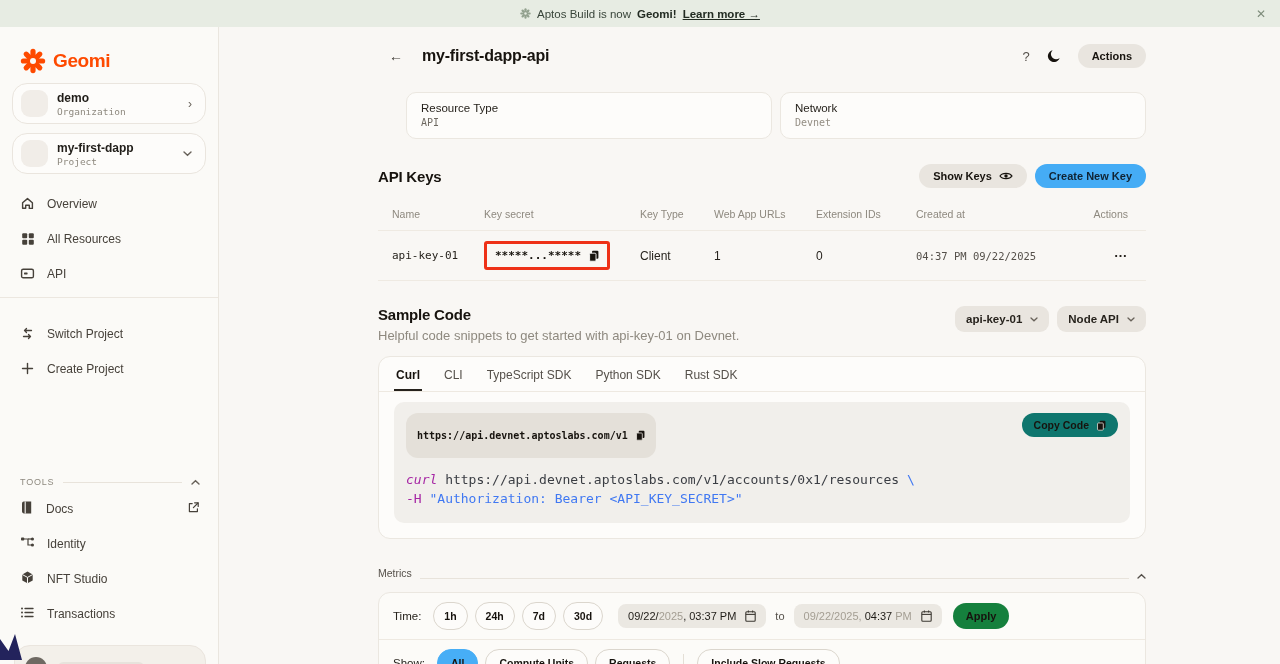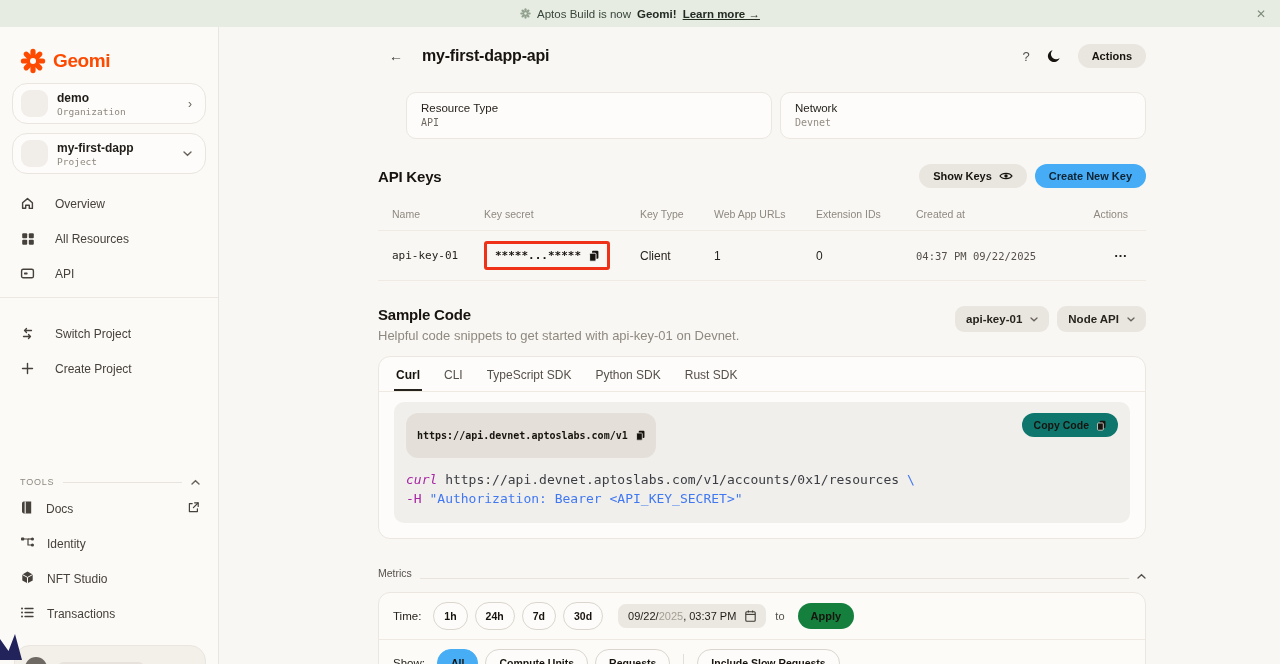--- a/index.html
+++ b/index.html
@@ -21,21 +21,21 @@
   .logo { display:flex; align-items:center; gap:7px; padding:21px 0 0 20px; }
   .logo-text { color:#fe4a00; font-size:19px; font-weight:bold; letter-spacing:-0.4px; }
   .side-card { margin:9px 12px 0; background:#fdfcfa; border:1px solid #eae5de; border-radius:15px; padding:6px 13px 6px 8px; display:flex; align-items:center; gap:9px; cursor:pointer; }
   .side-card:first-of-type { margin-top:21px; }
   .side-avatar { width:27px; height:27px; border-radius:9px; background:#f1ede8; flex-shrink:0; }
   .side-card .name { font-size:12px; font-weight:bold; color:#201d18; line-height:1.25; }
   .side-card .type { font-family:"DejaVu Sans Mono",monospace; font-size:9.5px; color:#8e897f; }
   .side-chev { margin-left:auto; color:#68625a; font-size:12px; }
   .chev-svg { display:block; }
   .nav { padding-top:12px; }
-  .nav-item { display:flex; align-items:center; gap:20px; padding:0 20px; height:35px; font-size:12px; color:#46413a; cursor:pointer; }
+  .nav-item { display:flex; align-items:center; gap:12px; padding:0 20px; height:35px; font-size:12px; color:#46413a; cursor:pointer; }
   .nav-item .ni-icon { width:15px; display:flex; justify-content:center; }
   .side-divider { border-top:1px solid #ece7e0; margin:6px 0; }
   .tools { position:absolute; top:450px; left:0; right:0; }
   .tools-header { display:flex; align-items:center; gap:9px; padding:0 18px 4px 20px; }
   .tools-title { font-size:9px; letter-spacing:0.8px; color:#8e897f; }
   .tools-line { flex:1; border-top:1px solid #e8e3db; }
   .tool-item { display:flex; align-items:center; gap:12px; padding:0 18px 0 20px; height:35px; font-size:12px; color:#46413a; cursor:pointer; }
   .tool-item .ext { margin-left:auto; }
   .user-card { position:absolute; left:14px; right:12px; bottom:-27px; height:46px; background:#f3f0ea; border:1px solid #eae5de; border-radius:16px; display:flex; align-items:center; gap:10px; padding:0 14px 0 10px; }
   .user-avatar { width:22px; height:22px; border-radius:50%; background:#6e6962; }
@@ -457,20 +457,29 @@
           <span class="date-input" style="margin-left:8px">
             <span><span>09/22/</span><span class="seg-muted">2025</span><span>, 03:37 PM</span></span>
             <svg width="11" height="12" viewBox="0 0 11 12">
                 <rect x="0.8" y="1.8" width="9.4" height="9.4" rx="1" fill="none" stroke="#3d3933" stroke-width="1.1"></rect>
                 <line x1="0.8" y1="4.4" x2="10.2" y2="4.4" stroke="#3d3933" stroke-width="1.1"></line>
                 <line x1="3.4" y1="0.6" x2="3.4" y2="2.6" stroke="#3d3933" stroke-width="1.1"></line>
                 <line x1="7.6" y1="0.6" x2="7.6" y2="2.6" stroke="#3d3933" stroke-width="1.1"></line>
               </svg>
           </span>
           <span class="to-label">to</span>
+          <span class="date-input">
+            <span><span class="seg-muted">09/22/2025, </span><span>04:37</span><span class="seg-muted"> PM</span></span>
+            <svg width="11" height="12" viewBox="0 0 11 12">
+                <rect x="0.8" y="1.8" width="9.4" height="9.4" rx="1" fill="none" stroke="#3d3933" stroke-width="1.1"></rect>
+                <line x1="0.8" y1="4.4" x2="10.2" y2="4.4" stroke="#3d3933" stroke-width="1.1"></line>
+                <line x1="3.4" y1="0.6" x2="3.4" y2="2.6" stroke="#3d3933" stroke-width="1.1"></line>
+                <line x1="7.6" y1="0.6" x2="7.6" y2="2.6" stroke="#3d3933" stroke-width="1.1"></line>
+              </svg>
+          </span>
           <button class="apply-btn" style="margin-left:4px">Apply</button>
         </div>
         <div class="m-row">
           <span class="m-label">Show:</span>
           <span class="filter-pill active">All</span>
           <span class="filter-pill">Compute Units</span>
           <span class="filter-pill">Requests</span>
           <span class="vsep"></span>
           <span class="filter-pill">Include Slow Requests</span>
         </div>

